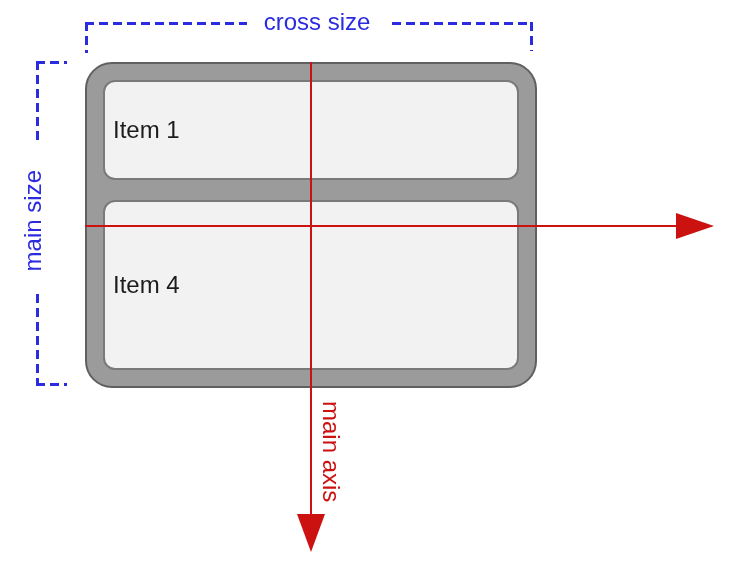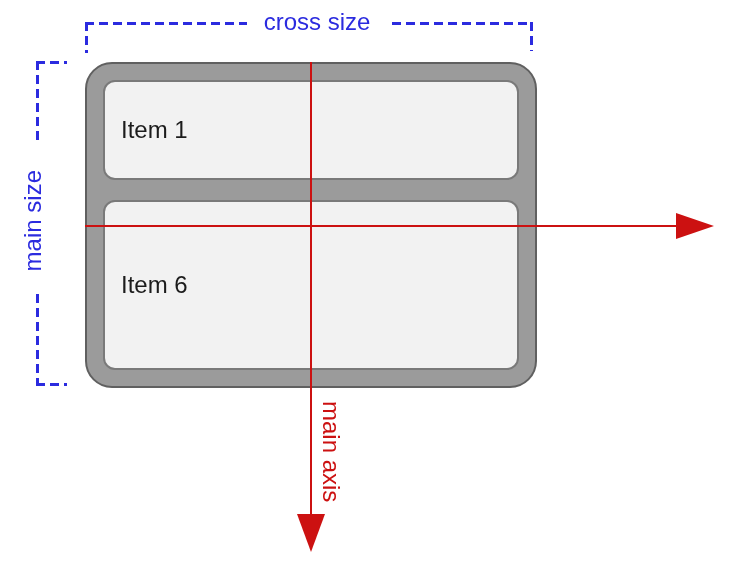--- a/index.html
+++ b/index.html
@@ -62,21 +62,21 @@
     display: flex;
     flex-direction: column;
     gap: 20px;
   }
   .flex-item {
     background: var(--item-fill, #f2f2f2);
     border: 2px solid var(--item-border, #7a7a7a);
     border-radius: 12px;
     display: flex;
     align-items: center;
-    padding-left: 16px;
+    padding-left: 8px;
     color: var(--item-text, #1c1c1c);
     font-size: 24px;
   }
   .item-1 { flex: 0 0 100px; }
   .item-2 { flex: 1 1 auto; }
 
   
   .axis-line {
     position: absolute;
     background: var(--axis-label, #cc1111);
@@ -111,21 +111,21 @@
   <div class="seg dash-v" style="left:36px; top:61px; height:82px;"></div>
   <div class="seg dash-v" style="left:36px; top:294px; height:91px;"></div>
   <div class="seg dash-h" style="left:36px; top:383px; width:31px;"></div>
   <div class="blue-label vertical-up" style="left:20px; top:170px;">main size</div>
 
   <div class="flex-container">
     <div class="flex-item item-1">
       <span class="item-label">Item 1</span>
     </div>
     <div class="flex-item item-2">
-      <span class="item-label">Item 6</span>
+      <span class="item-label">Item 4</span>
     </div>
   </div>
 
   <div class="axis-line" style="left:310px; top:62px; width:2px; height:453px;"></div>
   <div class="arrow-down" style="left:297px; top:514px;"></div>
   <div class="red-label vertical-down" style="left:318px; top:401px;">main axis</div>
 
   <div class="axis-line" style="left:85px; top:225px; width:591px; height:2px;"></div>
   <div class="arrow-right" style="left:676px; top:213px;"></div>
 

